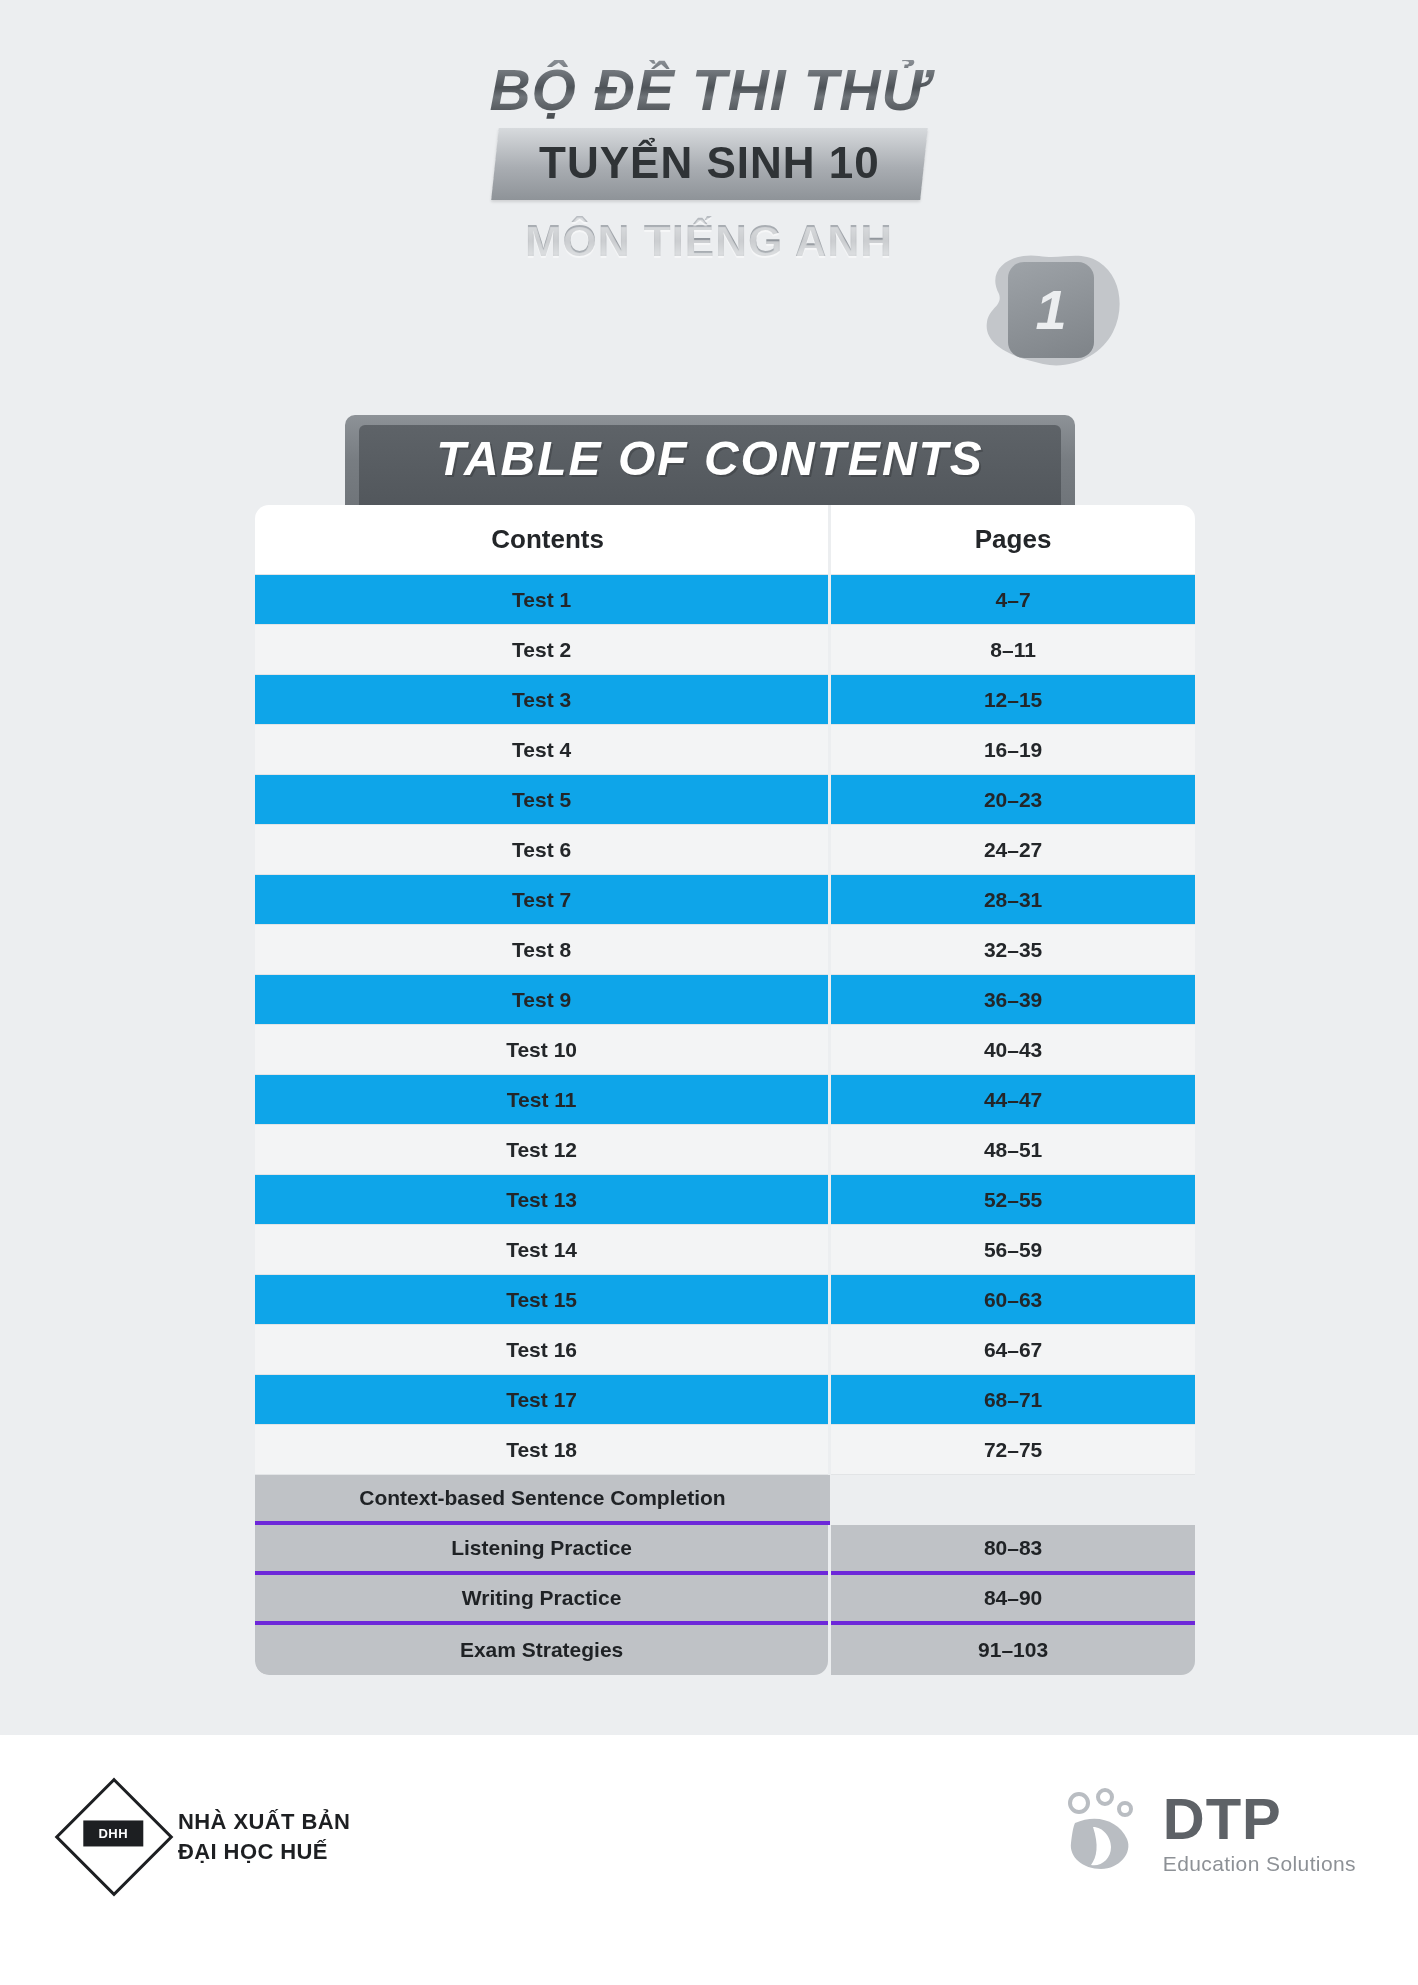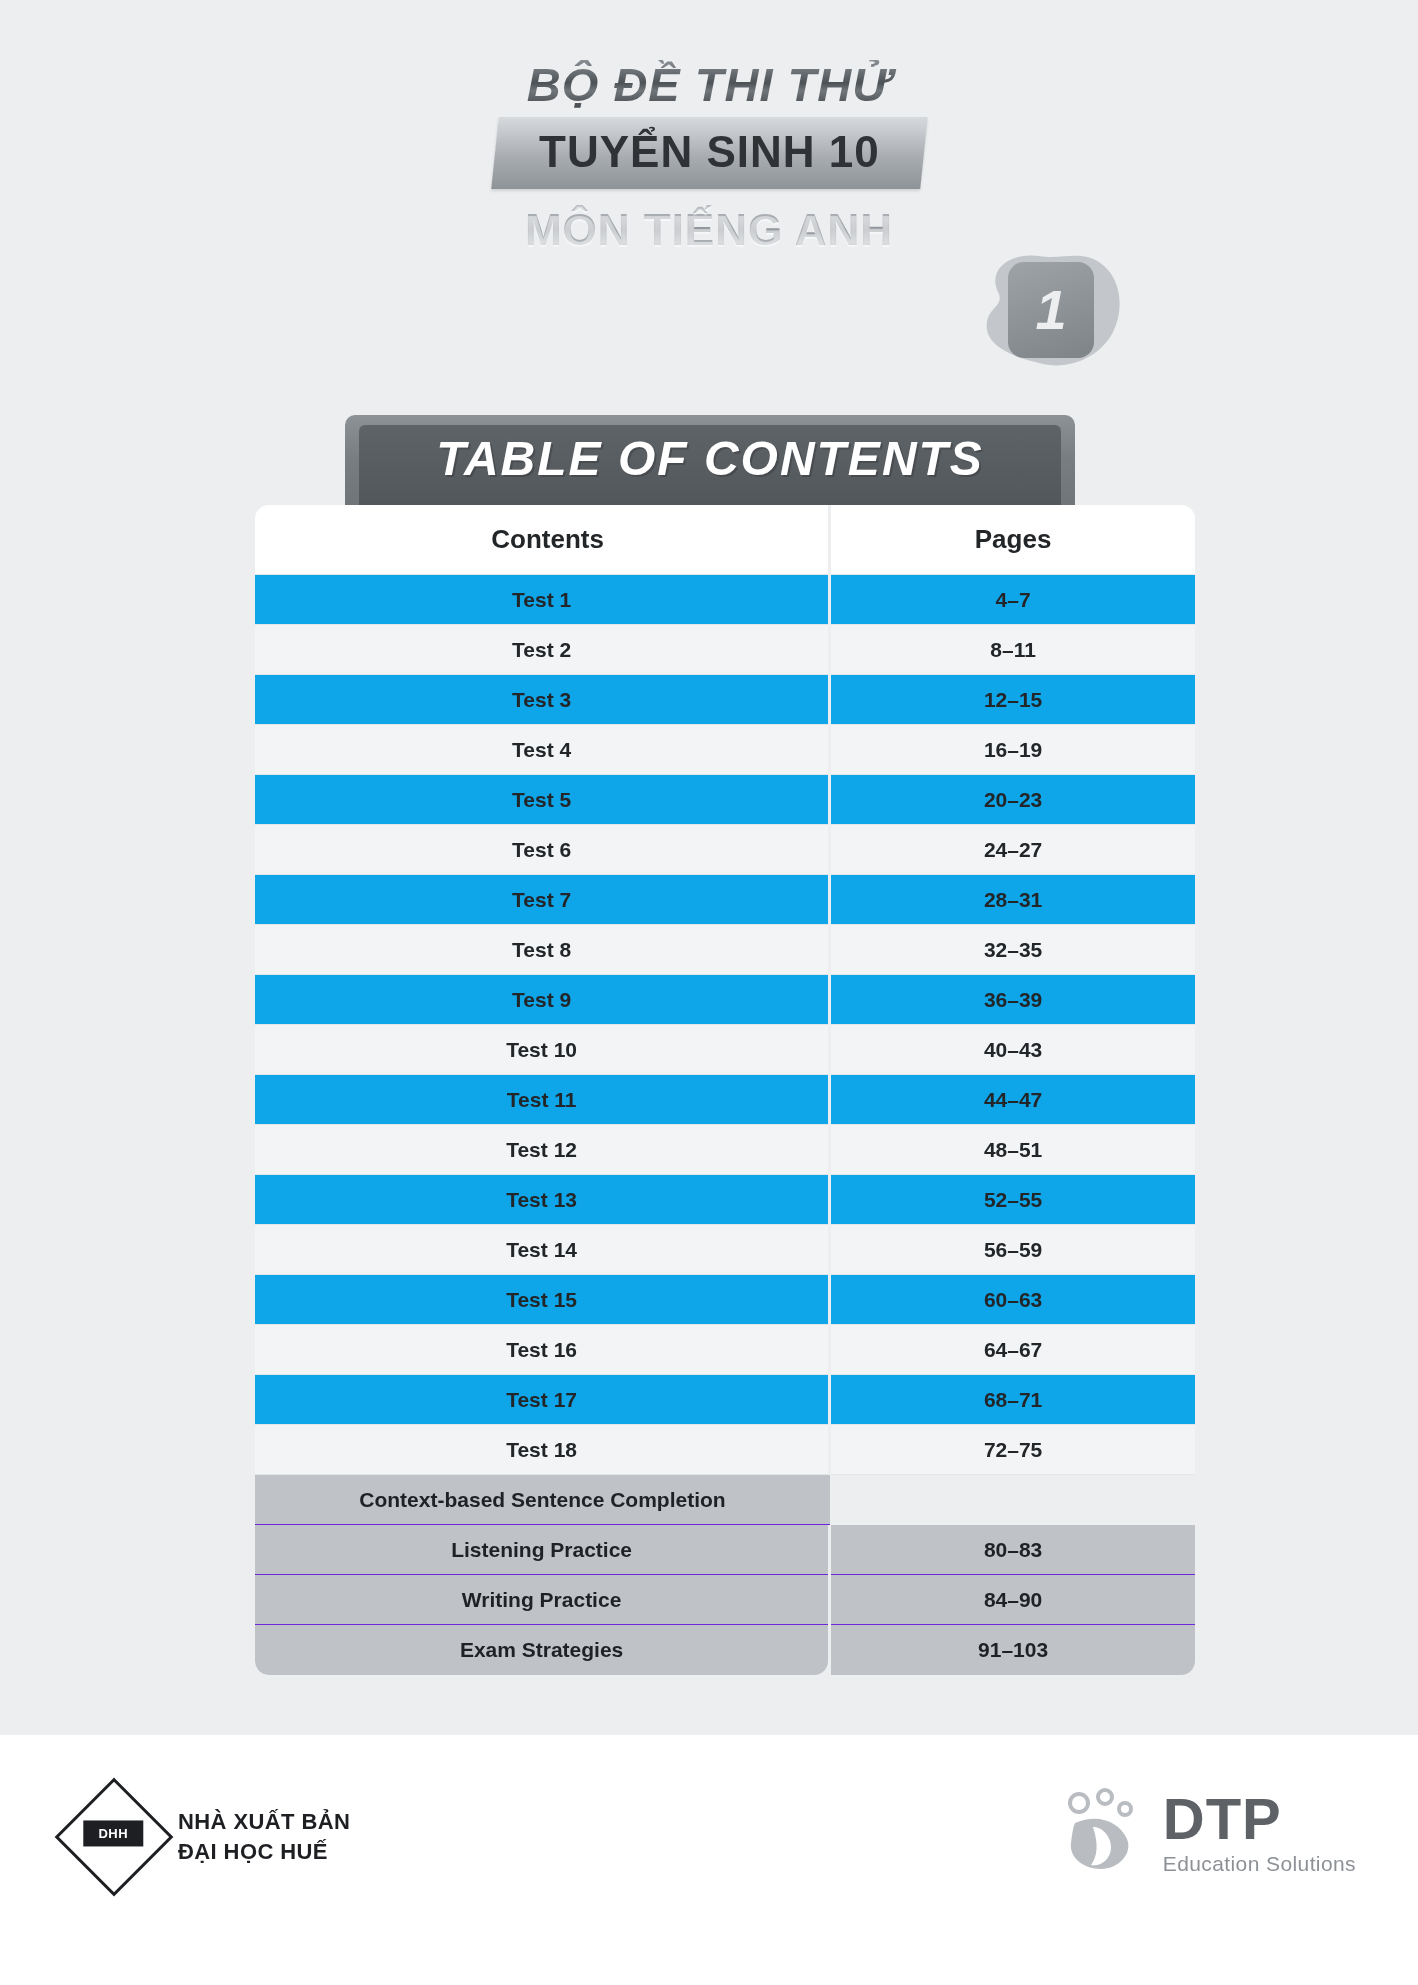--- a/index.html
+++ b/index.html
@@ -34,21 +34,21 @@
 
   
   .header {
     position: absolute;
     left: 0;
     top: 60px;
     width: 1418px;
     text-align: center;
   }
   .title-1 {
-    font-size: 47px;
+    font-size: 57px;
     font-weight: bold;
     font-style: italic;
     letter-spacing: 1px;
     color: #5d6166;
     background: linear-gradient(180deg, #8a8f95 0%, #4d5257 45%, #70757a 60%, #3f4347 100%);
     -webkit-background-clip: text;
     background-clip: text;
     color: transparent;
     line-height: 1.08;
     text-shadow: none;
@@ -205,21 +205,21 @@
     box-sizing: border-box;
   }
   .odd .c-left, .odd .c-right { background: #0ea5e9; }
   .even .c-left, .even .c-right { background: #f3f4f5; }
   .t-row .c-left { border-bottom: 1px solid #e2e4e6; }
   .t-row .c-right { border-bottom: 1px solid #e2e4e6; }
   .t-row .c-left span, .t-row .c-right span { font-weight: bold; }
 
   .shaded .c-left, .shaded .c-right {
     background: #bfc2c6;
-    border-bottom: 1px solid #6d28d9;
+    border-bottom: 4px solid #6d28d9;
   }
   .shaded .c-left span, .shaded .c-right span {
     color: #1f2225;
     font-weight: bold;
   }
   .last .c-left { border-radius: 0 0 14px 14px; }
   .last .c-left, .last .c-right { border-bottom: none; }
 
   
   .footer {

